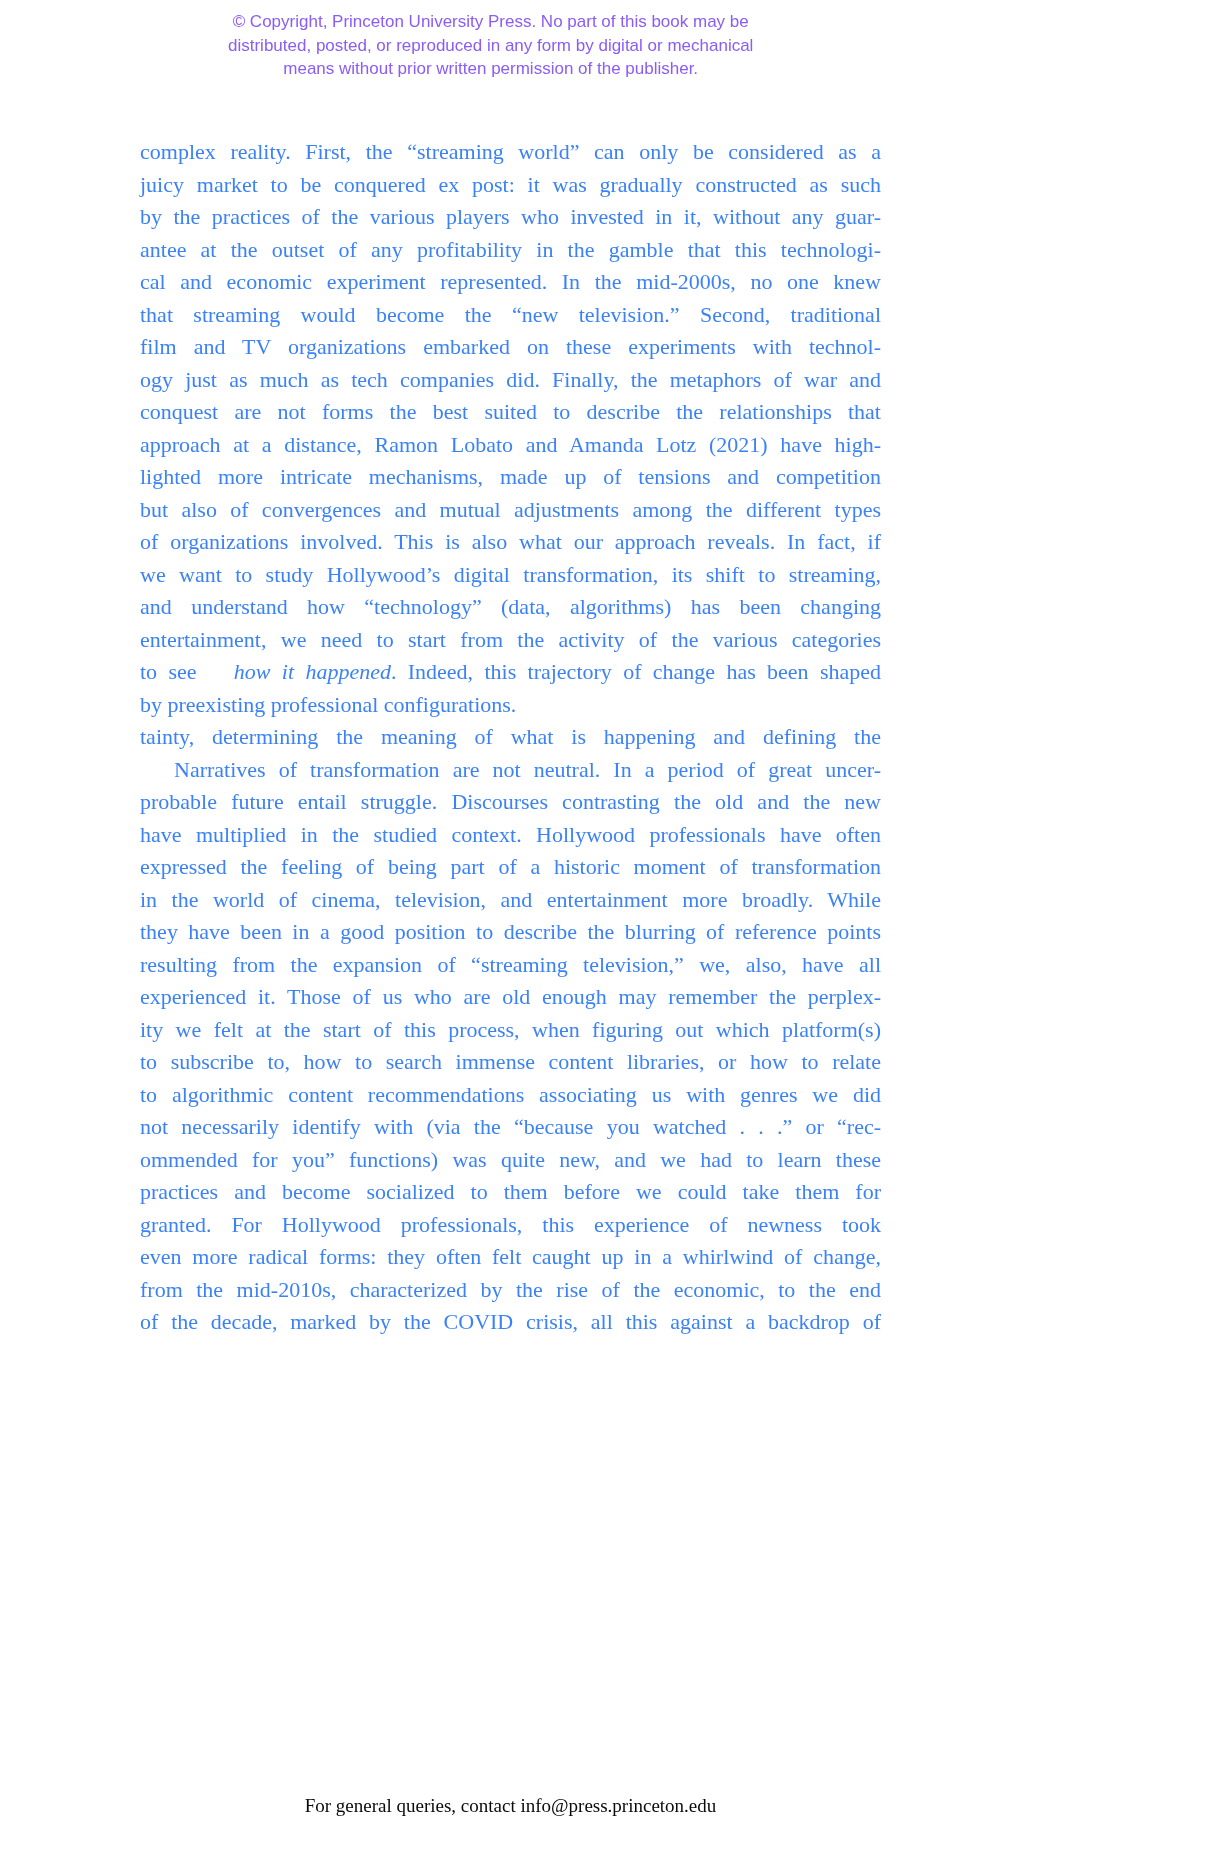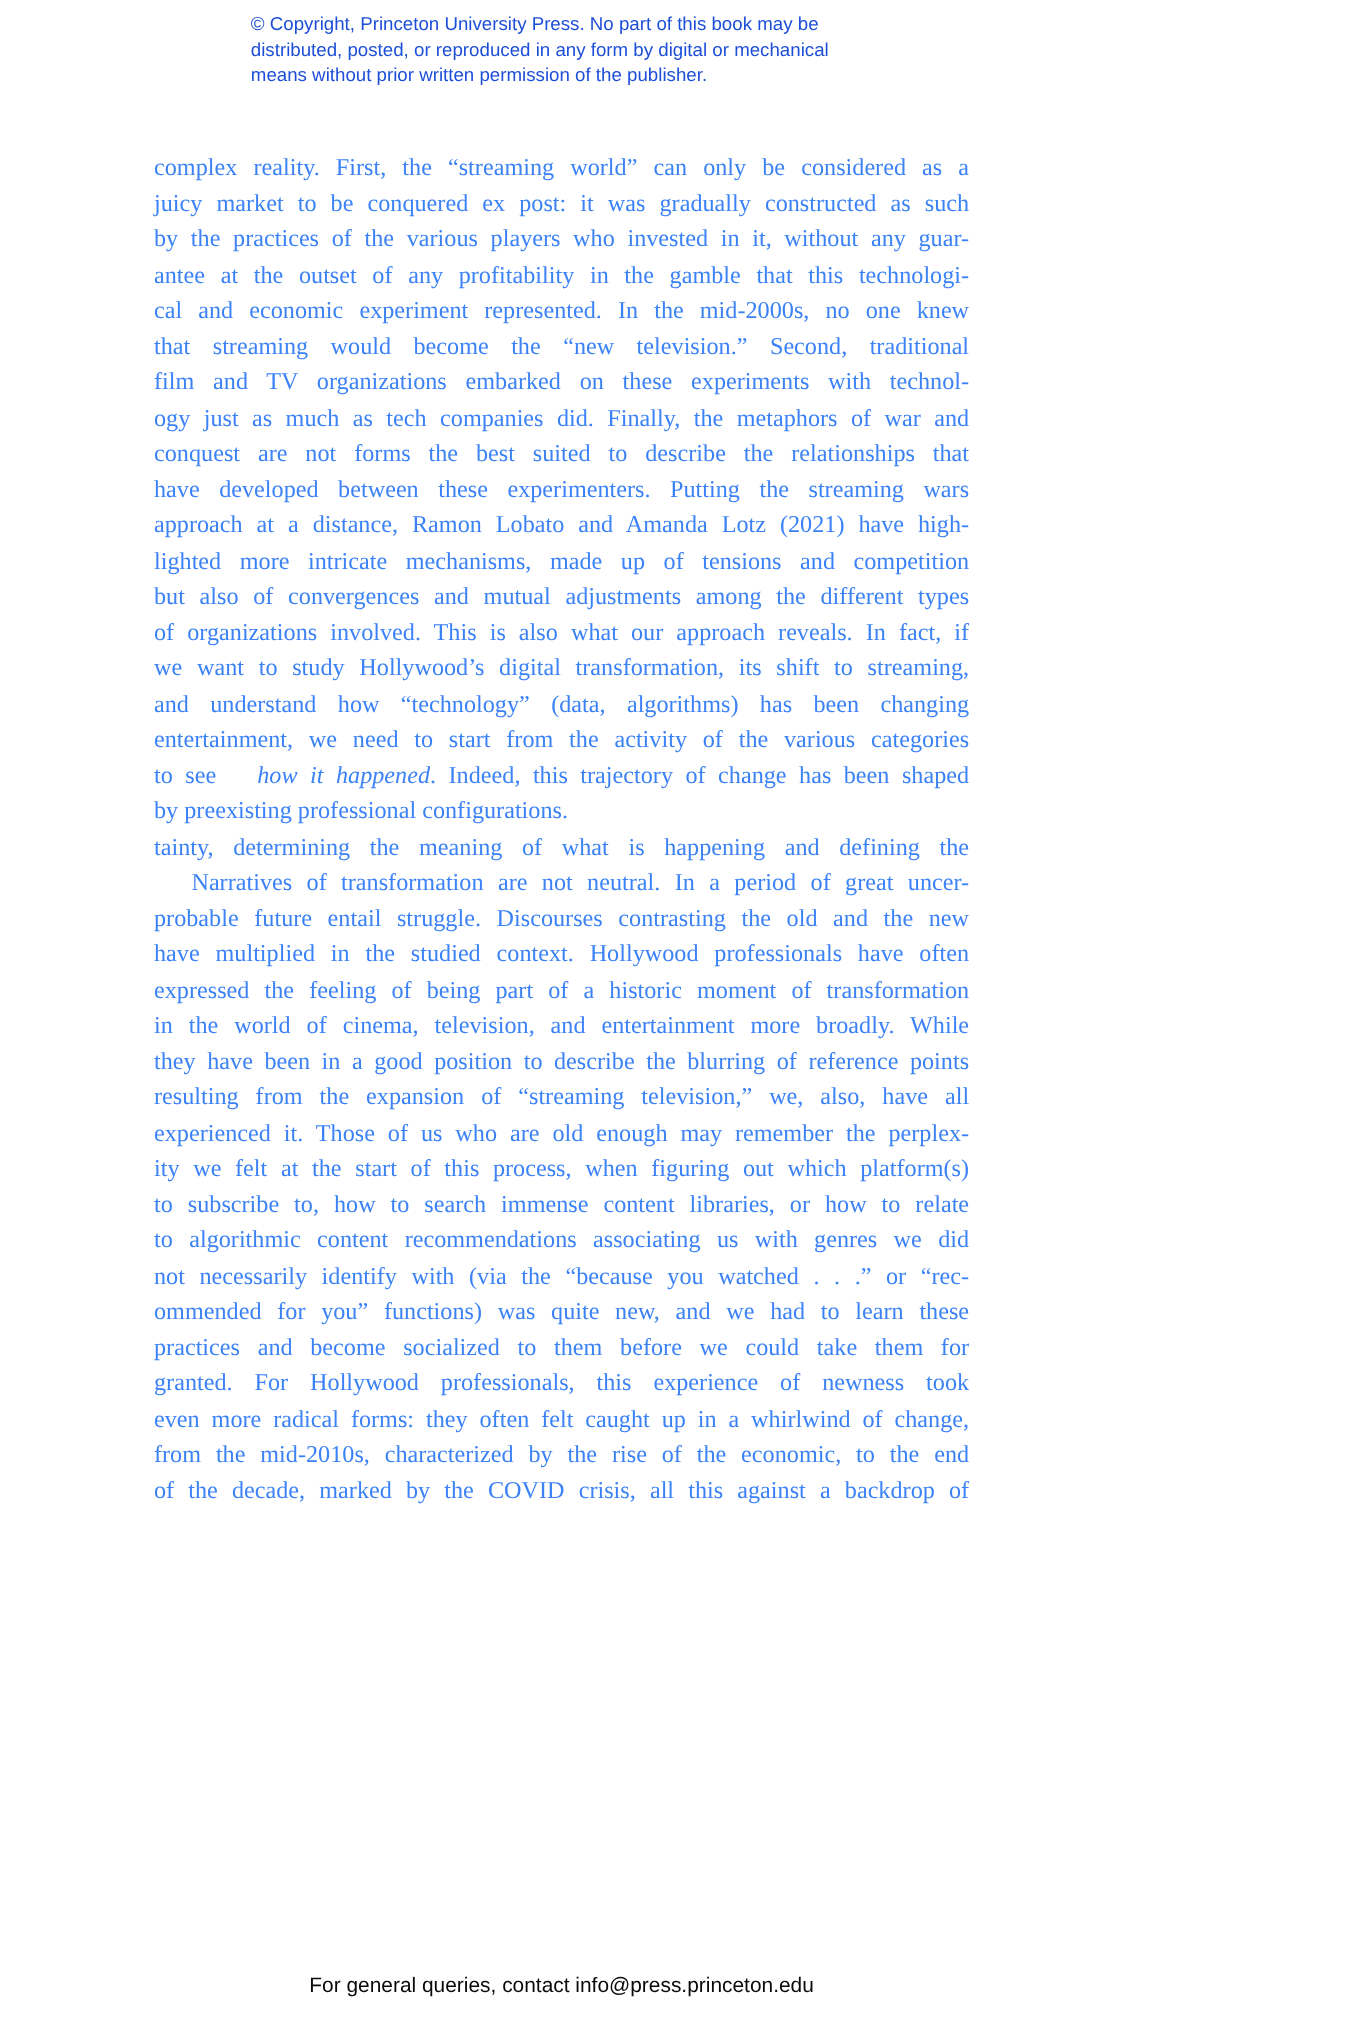--- a/index.html
+++ b/index.html
@@ -13,21 +13,22 @@
     color: #1b1b1b;
     overflow: hidden;
   }
   .copyright {
     position: absolute;
     left: 228px;
     top: 10px;
     font-family: "Liberation Sans", sans-serif;
     font-size: 17px;
     line-height: 23.5px;
-    color: #1d4ed8;
+    color: #8b5cf6;
+    text-align: center;
   }
   .running-header {
     position: absolute;
     left: 140px;
     top: 82px;
     width: 741px;
     display: flex;
     justify-content: flex-end;
     align-items: baseline;
     gap: 22px;
@@ -59,21 +60,21 @@
   }
   .line.flush { text-align-last: left; }
   .line.indent { text-indent: 34px; }
   .line em { font-style: italic; margin-left: 26px; }
   .footer {
     position: absolute;
     left: 140px;
     top: 1795px;
     width: 741px;
     text-align: center;
-    font-family: Liberation Sans, sans-serif;
+    font-family: Liberation Serif, serif;
     font-size: 19px;
     color: #0a0a0a;
   }
 </style>
 </head>
 <body>
 
 <div class="page">
 
   <div class="copyright">
@@ -86,21 +87,20 @@
   <div class="body-text">
       <div class="line">complex reality. First, the “streaming world” can only be considered as a</div>
       <div class="line">juicy market to be conquered ex post: it was gradually constructed as such</div>
       <div class="line">by the practices of the various players who invested in it, without any guar-</div>
       <div class="line">antee at the outset of any profitability in the gamble that this technologi-</div>
       <div class="line">cal and economic experiment represented. In the mid-2000s, no one knew</div>
       <div class="line">that streaming would become the “new television.” Second, traditional</div>
       <div class="line">film and TV organizations embarked on these experiments with technol-</div>
       <div class="line">ogy just as much as tech companies did. Finally, the metaphors of war and</div>
       <div class="line">conquest are not forms the best suited to describe the relationships that</div>
-      <div class="line">have developed between these experimenters. Putting the streaming wars</div>
       <div class="line">approach at a distance, Ramon Lobato and Amanda Lotz (2021) have high-</div>
       <div class="line">lighted more intricate mechanisms, made up of tensions and competition</div>
       <div class="line">but also of convergences and mutual adjustments among the different types</div>
       <div class="line">of organizations involved. This is also what our approach reveals. In fact, if</div>
       <div class="line">we want to study Hollywood’s digital transformation, its shift to streaming,</div>
       <div class="line">and understand how “technology” (data, algorithms) has been changing</div>
       <div class="line">entertainment, we need to start from the activity of the various categories</div>
       <div class="line"><span>to see </span><em>how it happened</em><span>. Indeed, this trajectory of change has been shaped</span></div>
       <div class="line flush">by preexisting professional configurations.</div>
       <div class="line">tainty, determining the meaning of what is happening and defining the</div>

